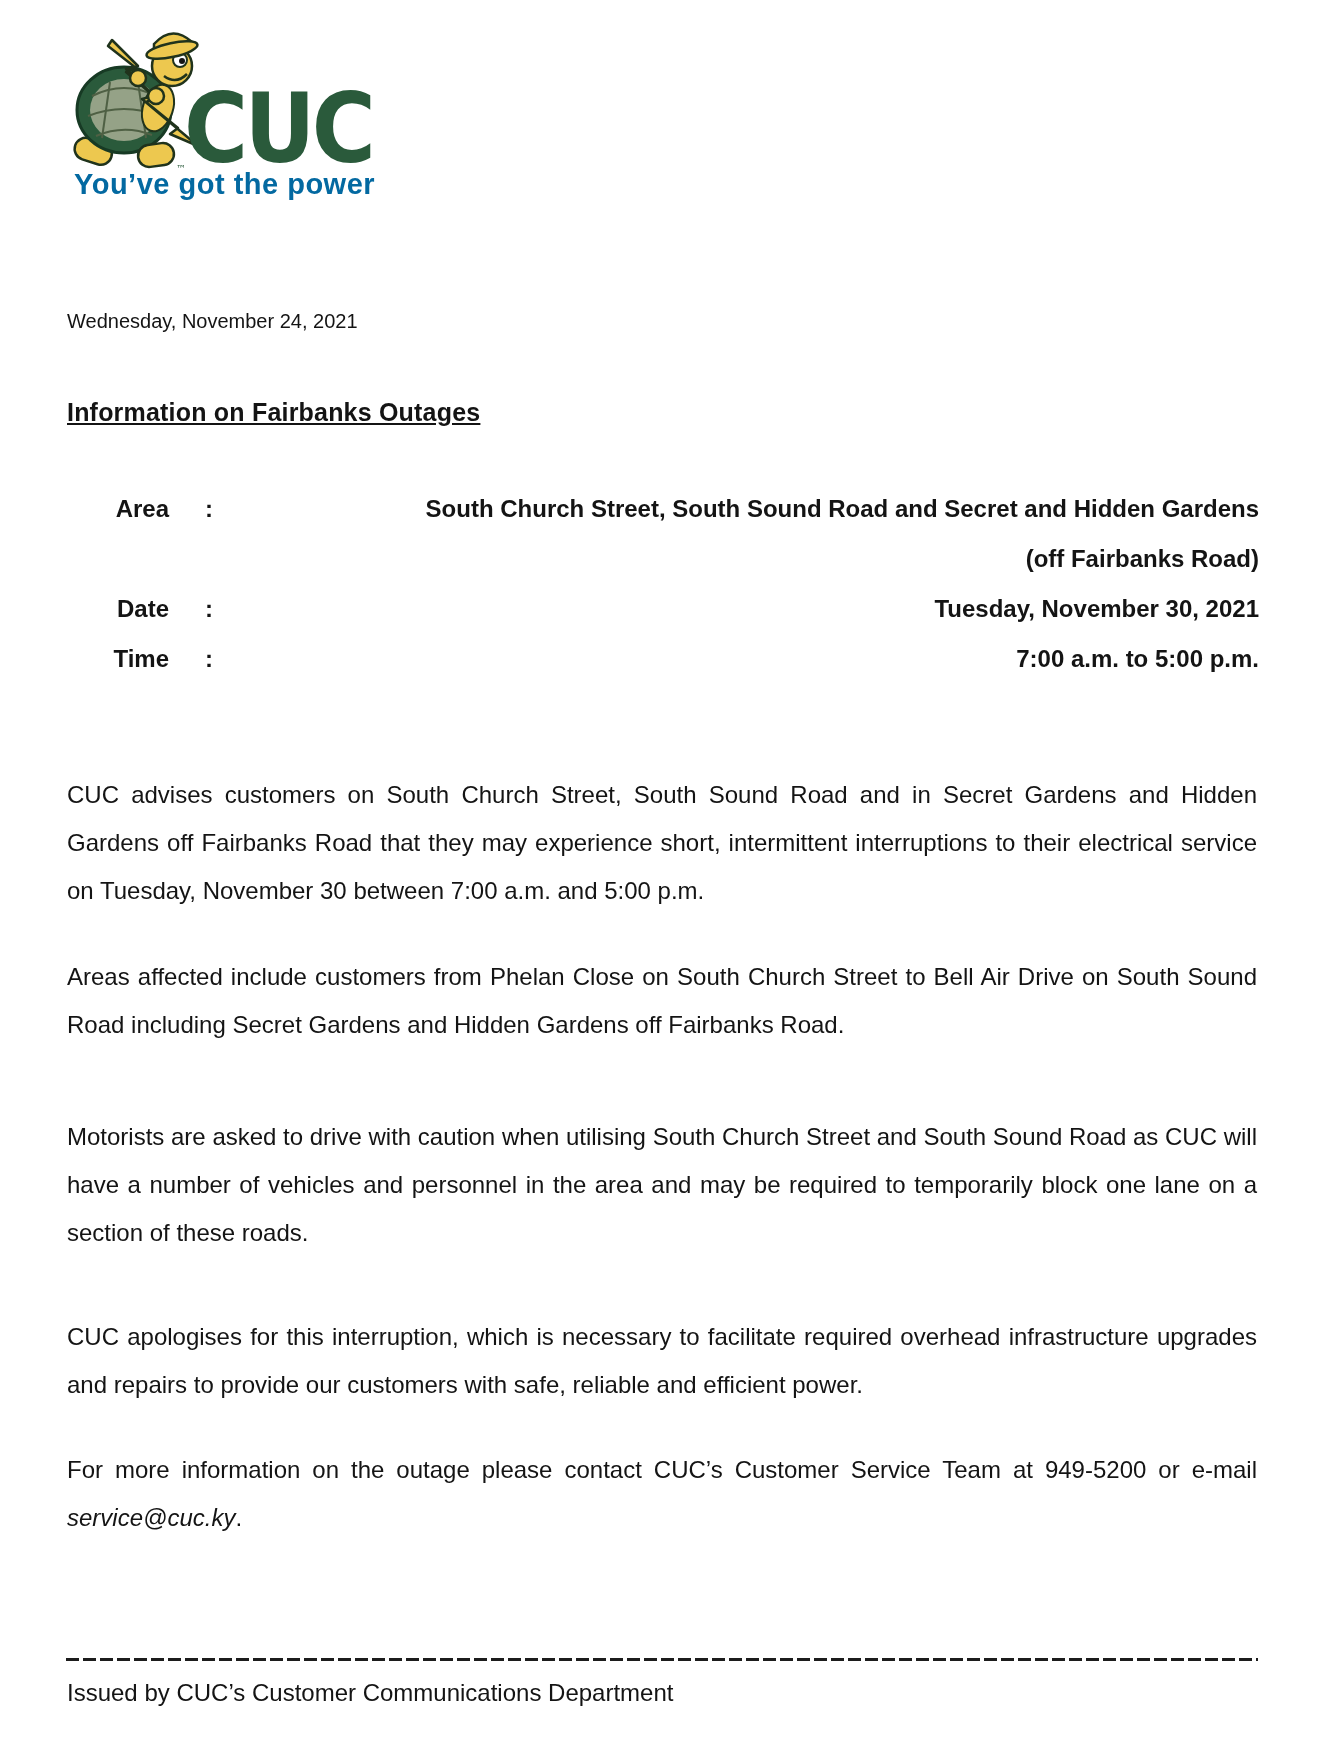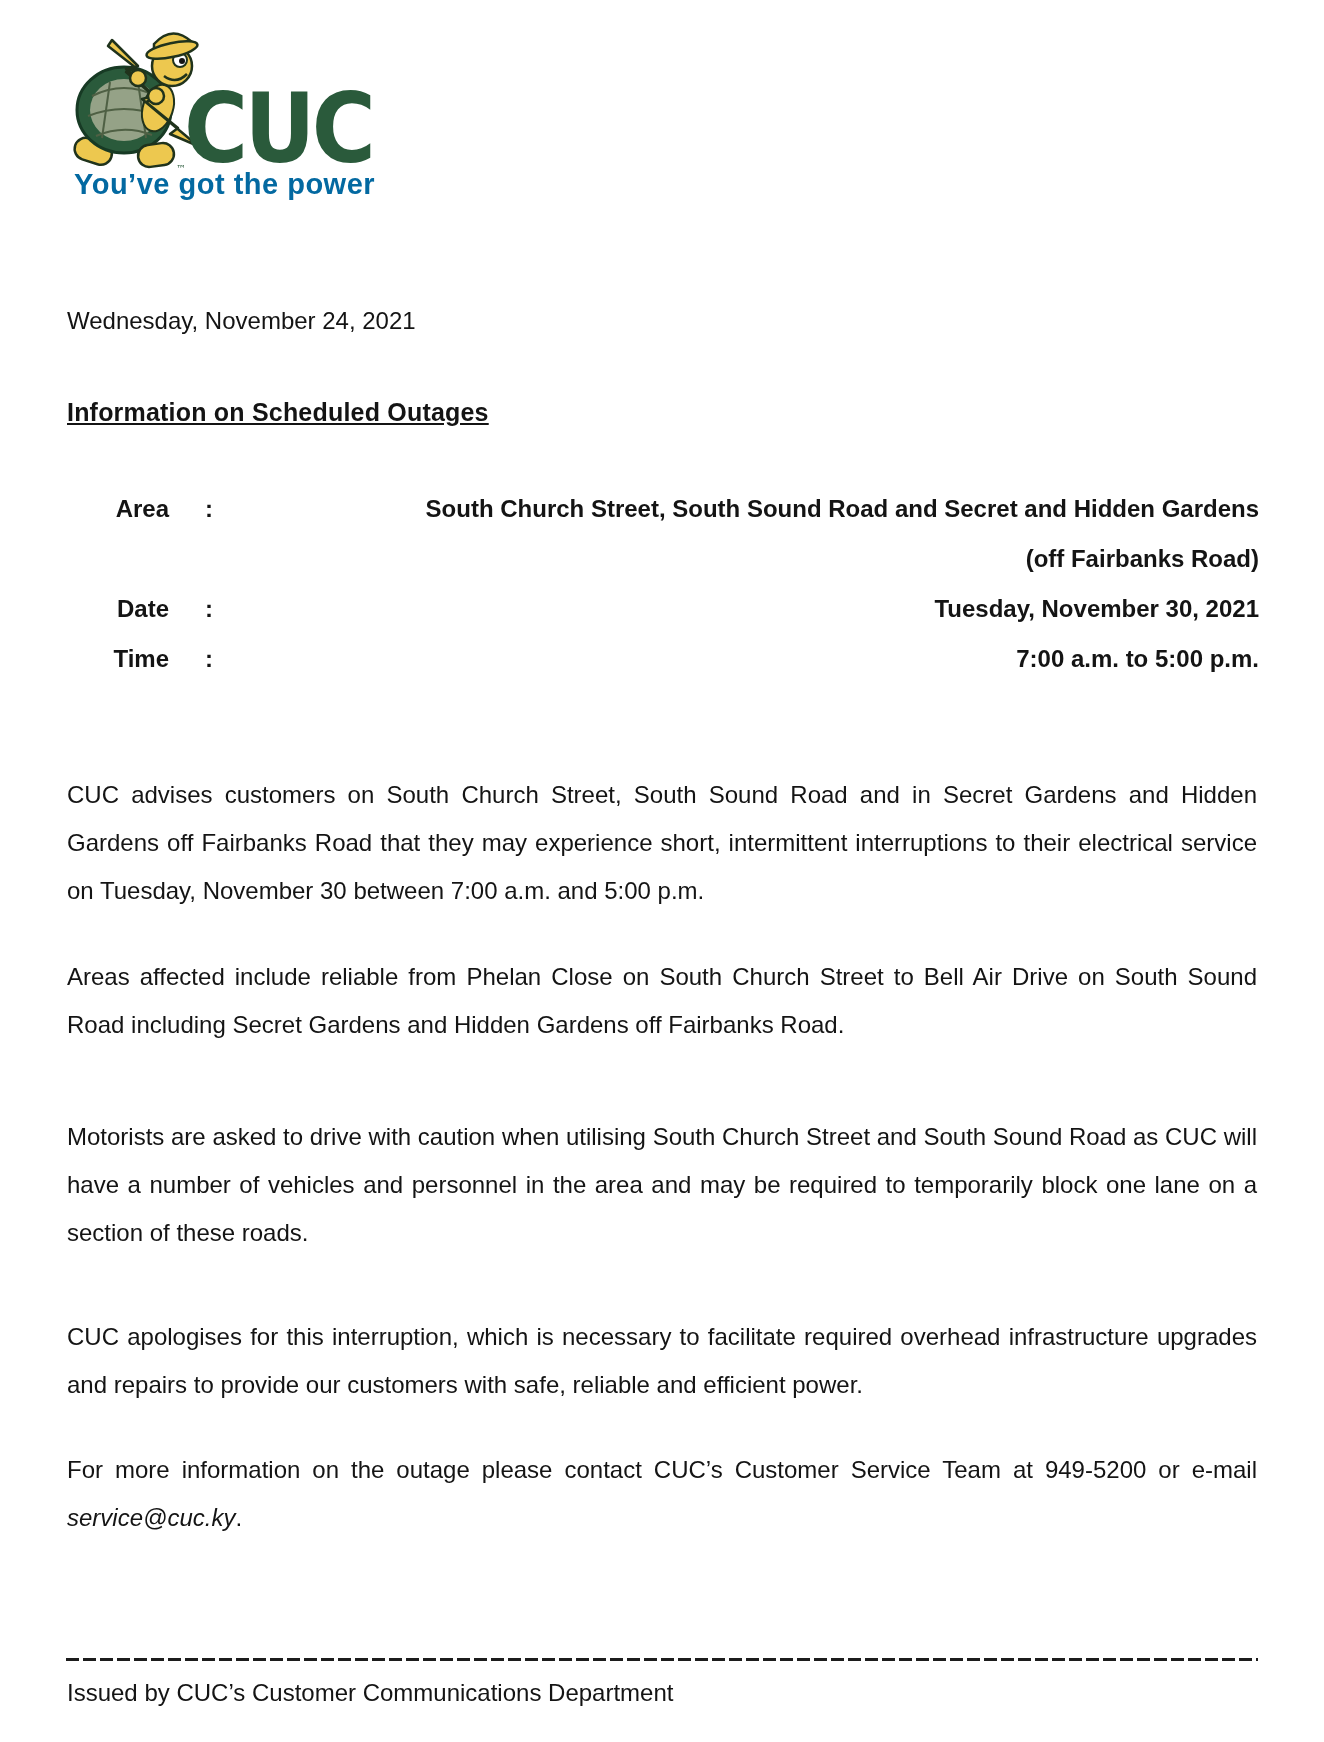--- a/index.html
+++ b/index.html
@@ -20,21 +20,21 @@
   .logo-svg { position: absolute; left: 72px; top: 22px; }
   .tagline {
     position: absolute; left: 74px; top: 168px;
     font-size: 29px; font-weight: bold;
     color: #0369a1; letter-spacing: 0.5px;
   }
 
   
   .date-line {
     position: absolute; left: 67px; top: 306px;
-    font-size: 24px; line-height: 30px;
+    font-size: 20px; line-height: 30px;
   }
   .heading {
     position: absolute; left: 67px; top: 398px;
     font-size: 25px; font-weight: bold;
     text-decoration: underline;
     letter-spacing: 0.2px;
   }
 
   .details {
     position: absolute; left: 67px; top: 484px;
@@ -104,39 +104,39 @@
       <text x="104" y="150" font-size="10" fill="#2A5A3B" font-family="DejaVu Sans, sans-serif">™</text>
     </g>
 
     <text transform="translate(112,140) scale(0.9,1)" font-size="97" font-weight="bold" letter-spacing="-4" fill="#2A5A3B" font-family="DejaVu Sans, sans-serif">CUC</text>
   </svg>
 
   <div class="tagline">You’ve got the power</div>
 
   <div class="date-line">Wednesday, November 24, 2021</div>
 
-  <div class="heading">Information on Scheduled Outages</div>
+  <div class="heading">Information on Fairbanks Outages</div>
 
   <div class="details">
     <div class="cell">Area</div>
     <div class="cell">:</div>
     <div class="cell">
       <div>South Church Street, South Sound Road and Secret and Hidden Gardens</div>
       <div>(off Fairbanks Road)</div>
     </div>
     <div class="cell">Date</div>
     <div class="cell">:</div>
     <div class="cell">Tuesday, November 30, 2021</div>
     <div class="cell">Time</div>
     <div class="cell">:</div>
     <div class="cell">7:00 a.m. to 5:00 p.m.</div>
   </div>
 
   <div class="para p1">CUC advises customers on South Church Street, South Sound Road and in Secret Gardens and Hidden Gardens off Fairbanks Road that they may experience short, intermittent interruptions to their electrical service on Tuesday, November 30 between 7:00 a.m. and 5:00 p.m.</div>
-  <div class="para p2">Areas affected include reliable from Phelan Close on South Church Street to Bell Air Drive on South Sound Road including Secret Gardens and Hidden Gardens off Fairbanks Road.</div>
+  <div class="para p2">Areas affected include customers from Phelan Close on South Church Street to Bell Air Drive on South Sound Road including Secret Gardens and Hidden Gardens off Fairbanks Road.</div>
   <div class="para p4">CUC apologises for this interruption, which is necessary to facilitate required overhead infrastructure upgrades and repairs to provide our customers with safe, reliable and efficient power.</div>
   <div class="para p3">Motorists are asked to drive with caution when utilising South Church Street and South Sound Road as CUC will have a number of vehicles and personnel in the area and may be required to temporarily block one lane on a section of these roads.</div>
 
   <div class="para p5">
     <span>For more information on the outage please contact CUC’s Customer Service Team at 949-5200 or e-mail </span><span class="email">service@cuc.ky</span><span>.</span>
   </div>
 
   <div class="footer-rule"></div>
   <div class="footer-text">Issued by CUC’s Customer Communications Department</div>
 

